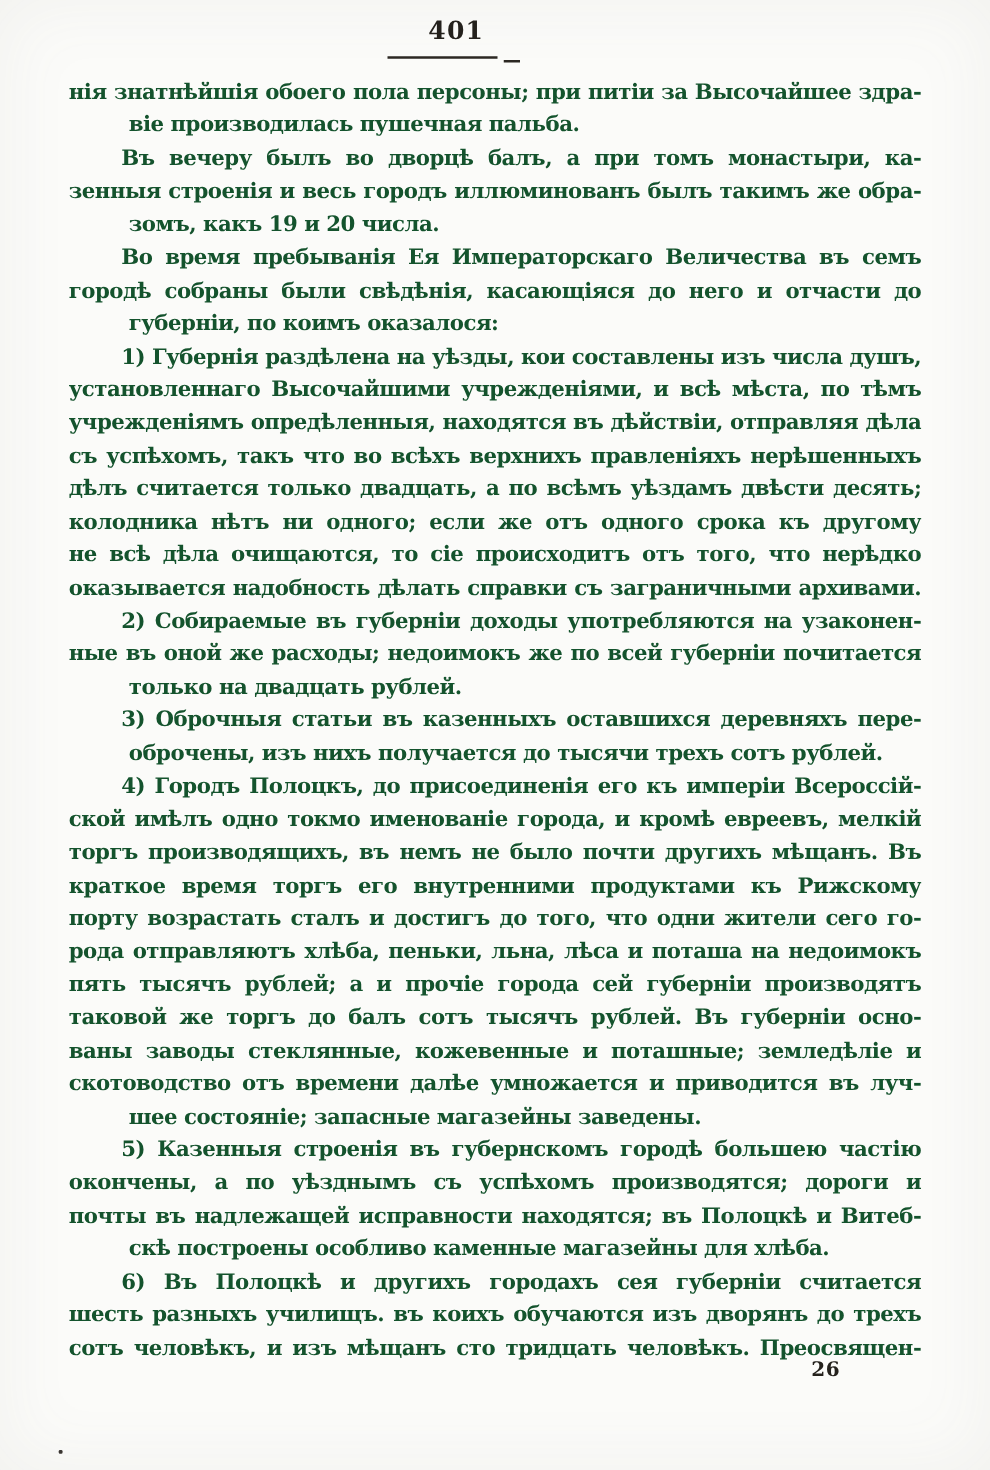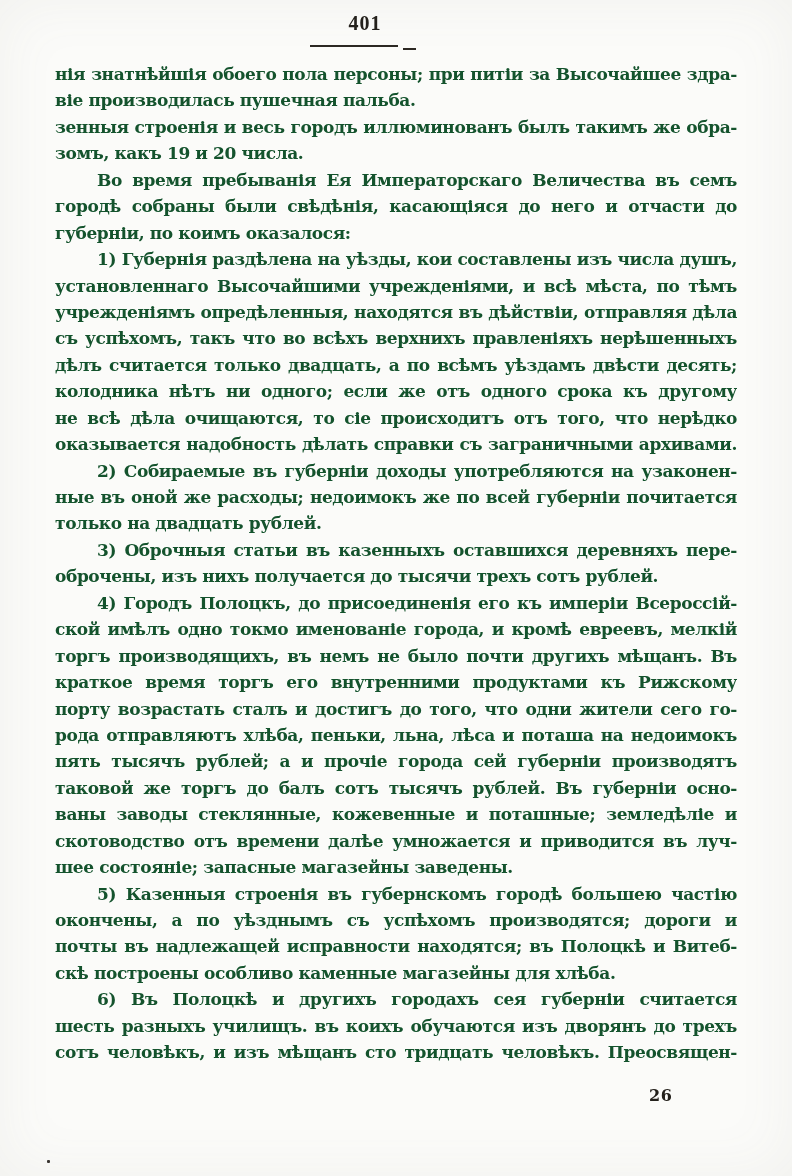--- a/index.html
+++ b/index.html
@@ -13,21 +13,21 @@
     width:792px;height:1176px;
     background:#fbfbf9;
     box-shadow:inset 0 0 60px rgba(120,115,105,0.07);
     color:#24211c;
     overflow:hidden;
   }
   
   .pageno{
     position:absolute;top:12px;left:0;width:730px;
     text-align:center;
-    font-size:20px;font-weight:bold;letter-spacing:1px;font-family:Liberation Serif, serif;
+    font-size:20px;font-weight:bold;letter-spacing:1px;
   }
   .head-rule{
     position:absolute;top:45px;left:310px;width:88px;height:2px;
     background:#2c2823;
   }
   .head-rule-dash{
     position:absolute;top:48px;left:403px;width:13px;height:2px;
     background:#2c2823;
   }
   
@@ -38,21 +38,21 @@
     line-height:26.45px;
     color:#14532d;
   }
   .para{margin:0;padding:0;}
   .line{
     text-align:justify;
     text-align-last:justify;
     height:26.45px;
     overflow:hidden;
   }
-  .line.last{text-align-last:left;}
+  .line.last{text-align-last:left;margin-left:48px;}
   .line.first{text-indent:42px;}
   
   .sig{
     position:absolute;top:1086px;left:649px;
     font-size:16px;font-weight:bold;letter-spacing:0.5px;
   }
   
   .speck{
     position:absolute;top:1160px;left:47px;width:3px;height:3px;
     background:#3a3631;border-radius:1px;
@@ -67,20 +67,21 @@
 
   <div class="head-rule"></div>
   <div class="head-rule-dash"></div>
 
   <main class="text">
       <div class="para">
         <div class="line">нія знатнѣйшія обоего пола персоны; при питіи за Высочайшее здра-</div>
         <div class="line last">віе производилась пушечная пальба.</div>
       </div>
       <div class="para">
+        <div class="line first">Въ вечеру былъ во дворцѣ балъ, а при томъ монастыри, ка-</div>
         <div class="line">зенныя строенія и весь городъ иллюминованъ былъ такимъ же обра-</div>
         <div class="line last">зомъ, какъ 19 и 20 числа.</div>
       </div>
       <div class="para">
         <div class="line first">Во время пребыванія Ея Императорскаго Величества въ семъ</div>
         <div class="line">городѣ собраны были свѣдѣнія, касающіяся до него и отчасти до всей</div>
         <div class="line last">губерніи, по коимъ оказалося:</div>
       </div>
       <div class="para">
         <div class="line first">1) Губернія раздѣлена на уѣзды, кои составлены изъ числа душъ,</div>

